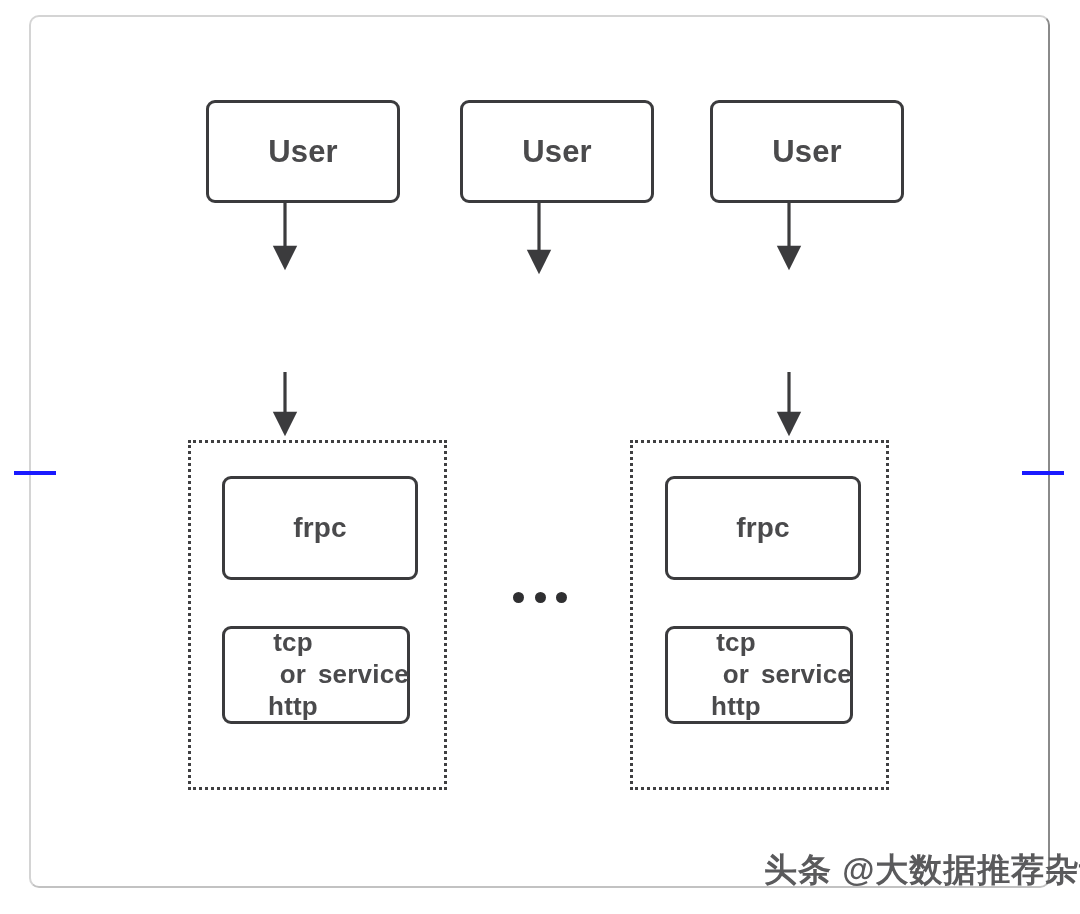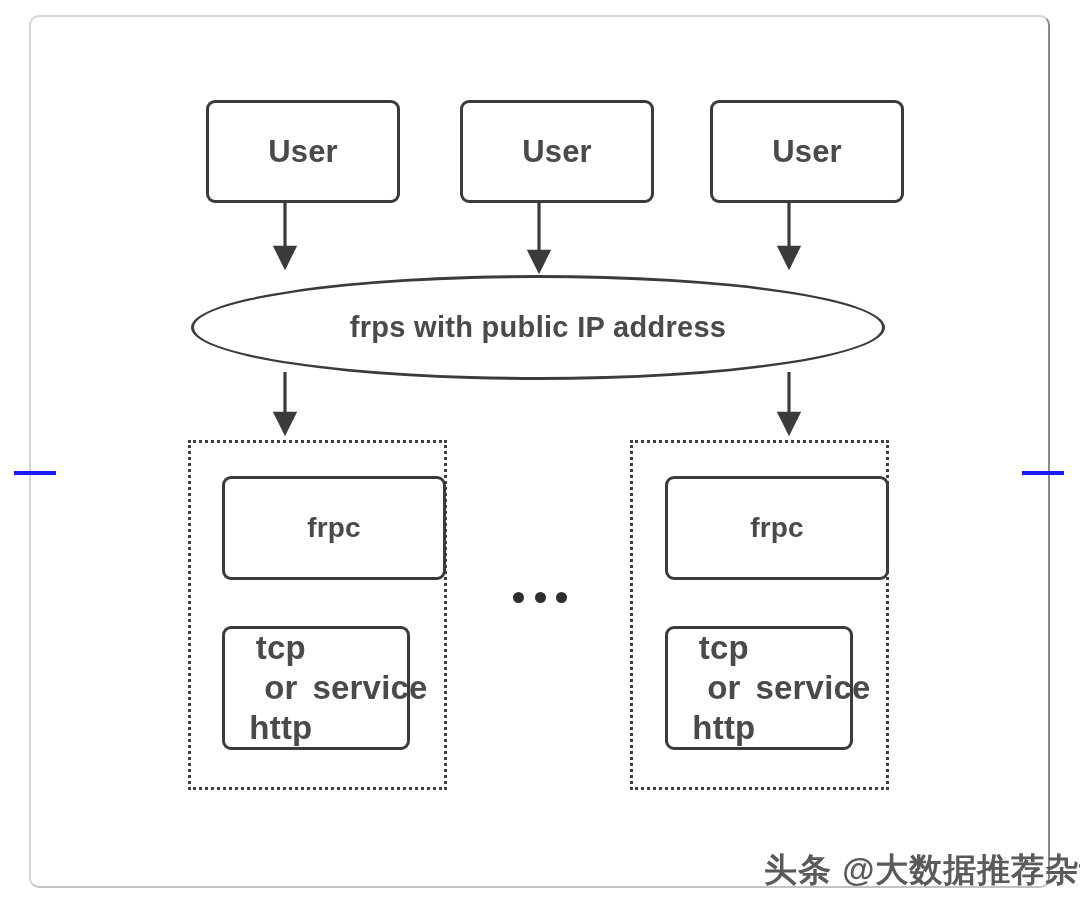--- a/index.html
+++ b/index.html
@@ -62,30 +62,30 @@
     height: 103px;
     top: 100px;
     font-size: 31px;
     margin-left: 18px;
   }
   #user-box-1 { left: 188px; }
   #user-box-2 { left: 442px; }
   #user-box-3 { left: 692px; }
 
   .node-frpc {
-    width: 224px;
+    width: 196px;
     height: 104px;
     top: 476px;
     font-size: 28px;
   }
   .node-service {
     width: 188px;
-    height: 124px;
+    height: 98px;
     top: 626px;
-    font-size: 33px;
+    font-size: 26px;
     padding-left: 45px;
   }
   #frpc-box-left    { left: 222px; }
   #service-box-left { left: 222px; }
   #frpc-box-right   { left: 665px; }
   #service-box-right{ left: 665px; }
 
   
   .group-dotted {
     position: absolute;
@@ -181,21 +181,20 @@
     <line x1="789" y1="203" x2="789" y2="258" stroke="#3b3b3d" stroke-width="3.2" marker-end="url(#arrowhead)"></line>
 
     <line x1="285" y1="372" x2="285" y2="424" stroke="#3b3b3d" stroke-width="3.2" marker-end="url(#arrowhead)"></line>
     <line x1="789" y1="372" x2="789" y2="424" stroke="#3b3b3d" stroke-width="3.2" marker-end="url(#arrowhead)"></line>
   </svg>
 
   <div class="node-box node-user" id="user-box-1">User</div>
   <div class="node-box node-user" id="user-box-2">User</div>
   <div class="node-box node-user" id="user-box-3">User</div>
 
-  <div id="frps-ellipse">frps with public IP address</div>
 
   <div class="group-dotted" id="group-left"></div>
   <div class="node-box node-frpc" id="frpc-box-left">frpc</div>
   <div class="node-box node-service" id="service-box-left">
     <span>tcp or http</span>
       <br>
     <span>service</span>
   </div>
 
   <div class="group-dotted" id="group-right"></div>

